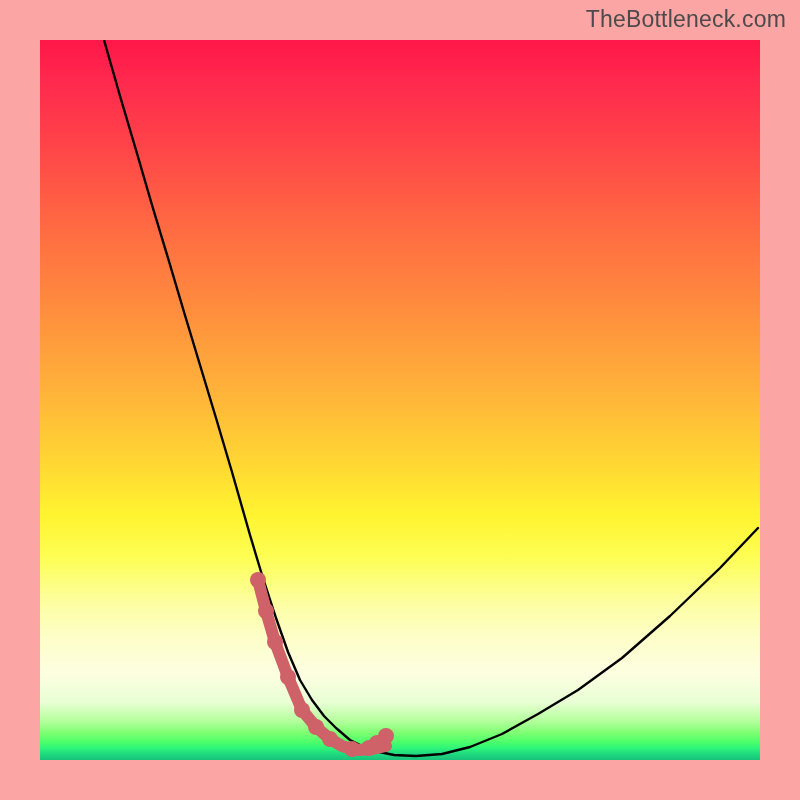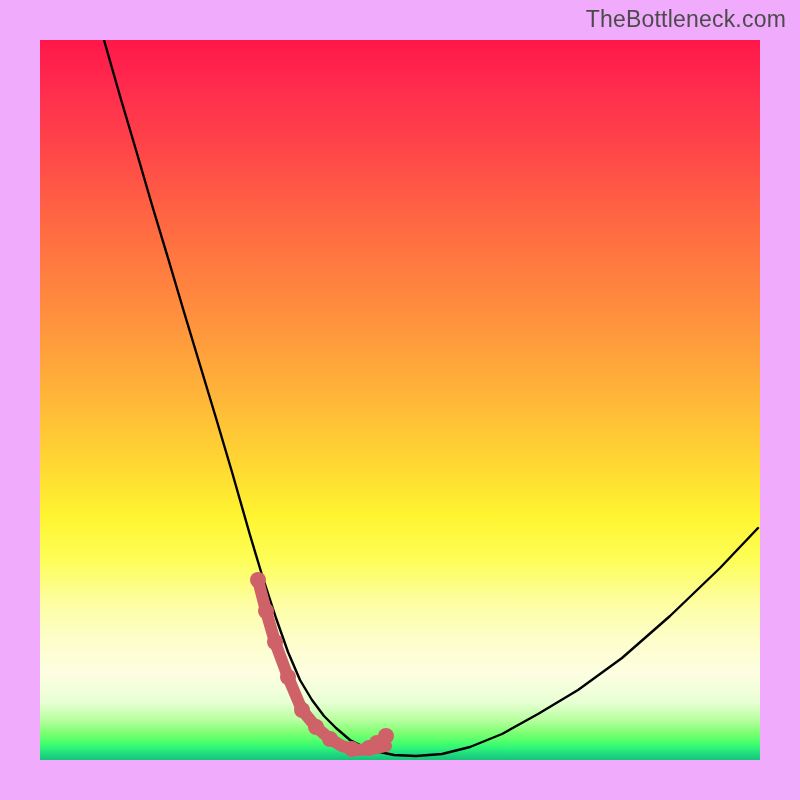--- a/index.html
+++ b/index.html
@@ -8,21 +8,21 @@
     width: 800px;
     height: 800px;
     overflow: hidden;
     background: #000;
     font-family: Arial, Helvetica, sans-serif;
   }
   .frame {
     position: relative;
     width: 800px;
     height: 800px;
-    background: #f0abfc;
+    background: #fca5a5;
   }
   .plot-area {
     position: absolute;
     left: 40px;
     top: 40px;
     width: 720px;
     height: 720px;
     
     background: linear-gradient(
       to bottom,

